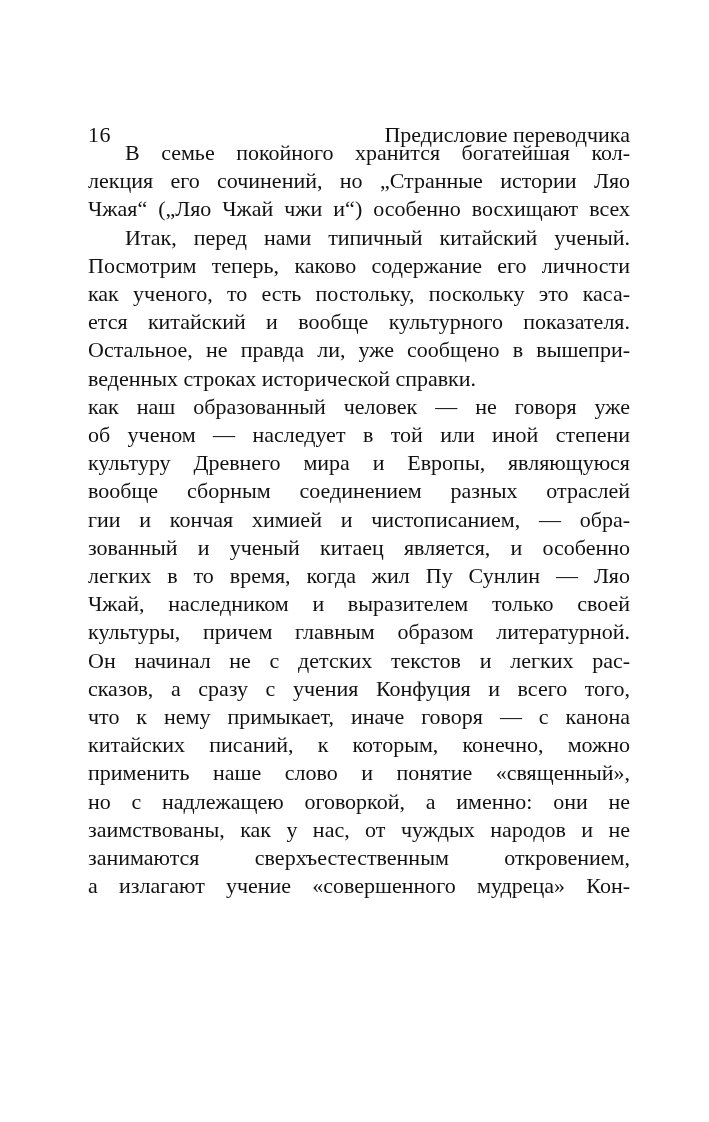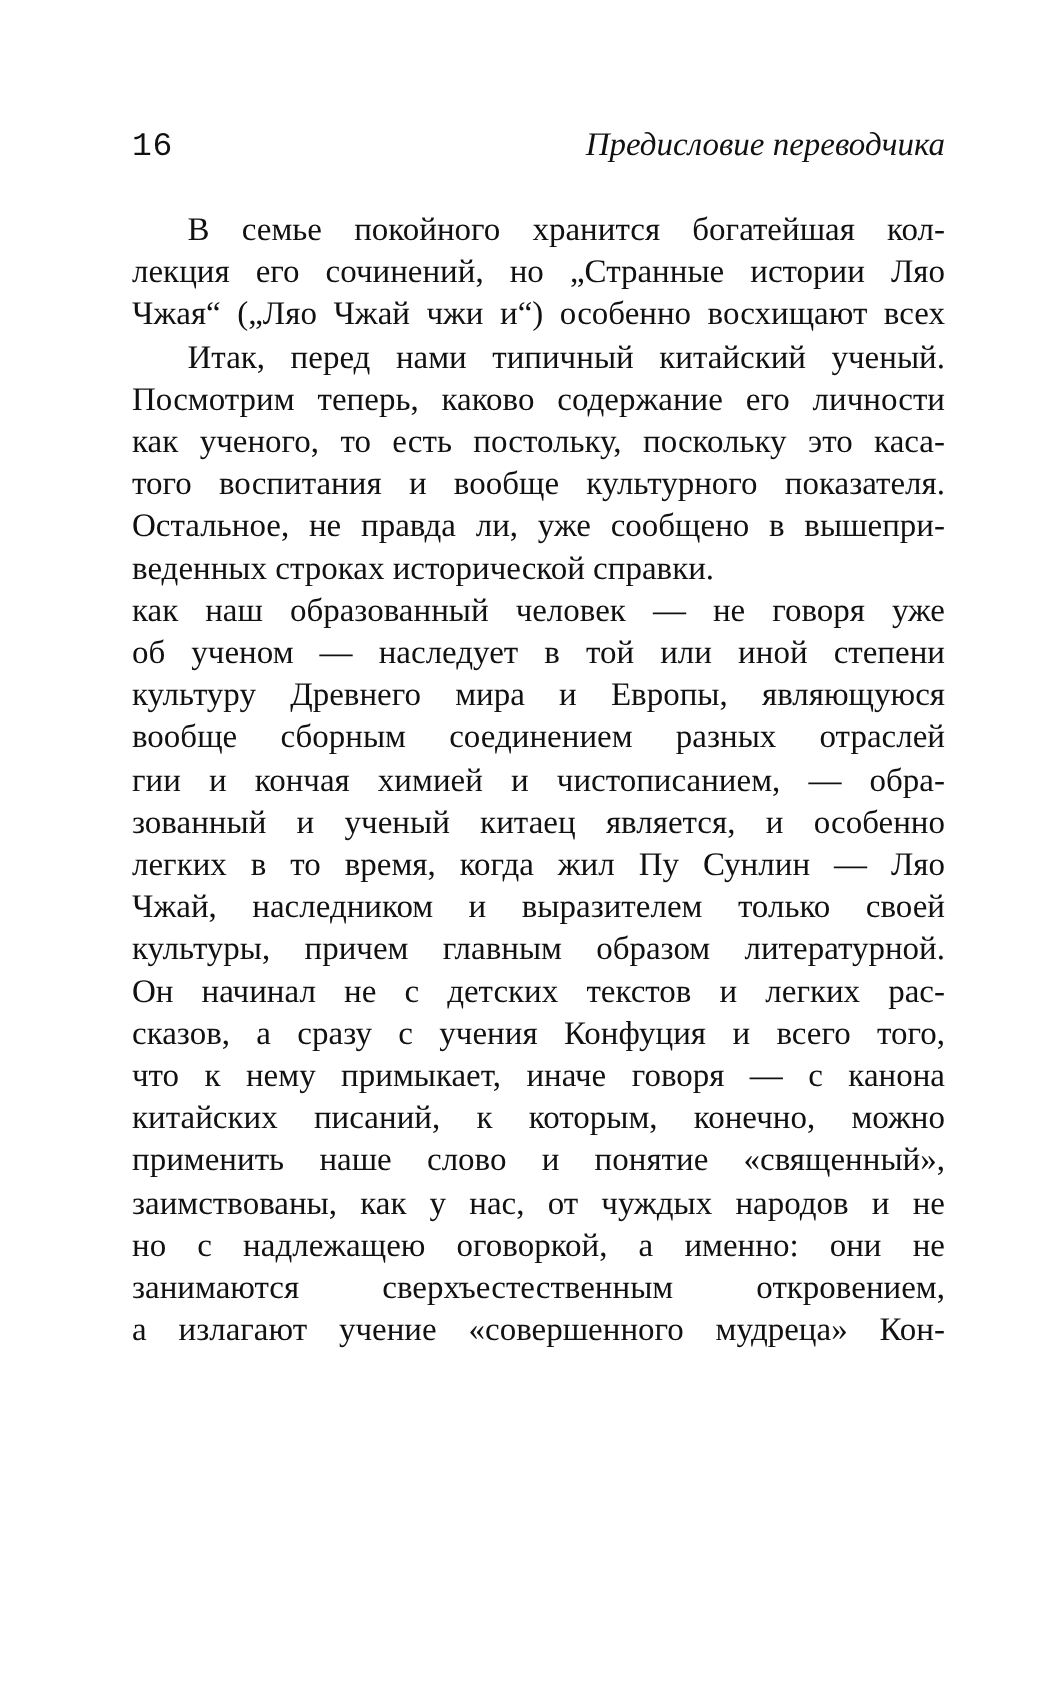--- a/index.html
+++ b/index.html
@@ -23,24 +23,23 @@
     width: 542px;
     display: flex;
     justify-content: space-between;
     align-items: baseline;
     font-size: 22px;
     line-height: 24px;
   }
   .page-number {
     font-style: normal;
     letter-spacing: 0.5px;
-    font-family: Liberation Mono, monospace;
   }
   .running-title {
-    font-style: italic;
+    margin-top: 39px;
   }
   .body-text {
     position: absolute;
     left: 88px;
     top: 139px;
     width: 542px;
     font-size: 22px;
     line-height: 28.2px;
   }
   .line {
@@ -65,35 +64,35 @@
     <span class="running-title">Предисловие переводчика</span>
   </header>
   <main class="body-text">
 
   <div class="line indent">В семье покойного хранится богатейшая кол-</div>
       <div class="line">лекция его сочинений, но „Странные истории Ляо</div>
       <div class="line">Чжая“ („Ляо Чжай чжи и“) особенно восхищают всех</div>
       <div class="line indent">Итак, перед нами типичный китайский ученый.</div>
       <div class="line">Посмотрим теперь, каково содержание его личности</div>
       <div class="line">как ученого, то есть постольку, поскольку это каса-</div>
-      <div class="line">того воспитания и вообще культурного показателя.</div>
+      <div class="line">ется китайский и вообще культурного показателя.</div>
       <div class="line">Остальное, не правда ли, уже сообщено в вышепри-</div>
       <div class="line lastline">веденных строках исторической справки.</div>
       <div class="line">как наш образованный человек — не говоря уже</div>
       <div class="line">об ученом — наследует в той или иной степени</div>
       <div class="line">культуру Древнего мира и Европы, являющуюся</div>
       <div class="line">вообще сборным соединением разных отраслей</div>
       <div class="line">гии и кончая химией и чистописанием, — обра-</div>
       <div class="line">зованный и ученый китаец является, и особенно</div>
       <div class="line">легких в то время, когда жил Пу Сунлин — Ляо</div>
       <div class="line">Чжай, наследником и выразителем только своей</div>
       <div class="line">культуры, причем главным образом литературной.</div>
       <div class="line">Он начинал не с детских текстов и легких рас-</div>
       <div class="line">сказов, а сразу с учения Конфуция и всего того,</div>
       <div class="line">что к нему примыкает, иначе говоря — с канона</div>
       <div class="line">китайских писаний, к которым, конечно, можно</div>
       <div class="line">применить наше слово и понятие «священный»,</div>
+      <div class="line">но с надлежащею оговоркой, а именно: они не</div>
       <div class="line">заимствованы, как у нас, от чуждых народов и не</div>
-      <div class="line">но с надлежащею оговоркой, а именно: они не</div>
       <div class="line">занимаются сверхъестественным откровением,</div>
       <div class="line">а излагают учение «совершенного мудреца» Кон-</div>
     </main>
 </div>
 
 </body></html>

